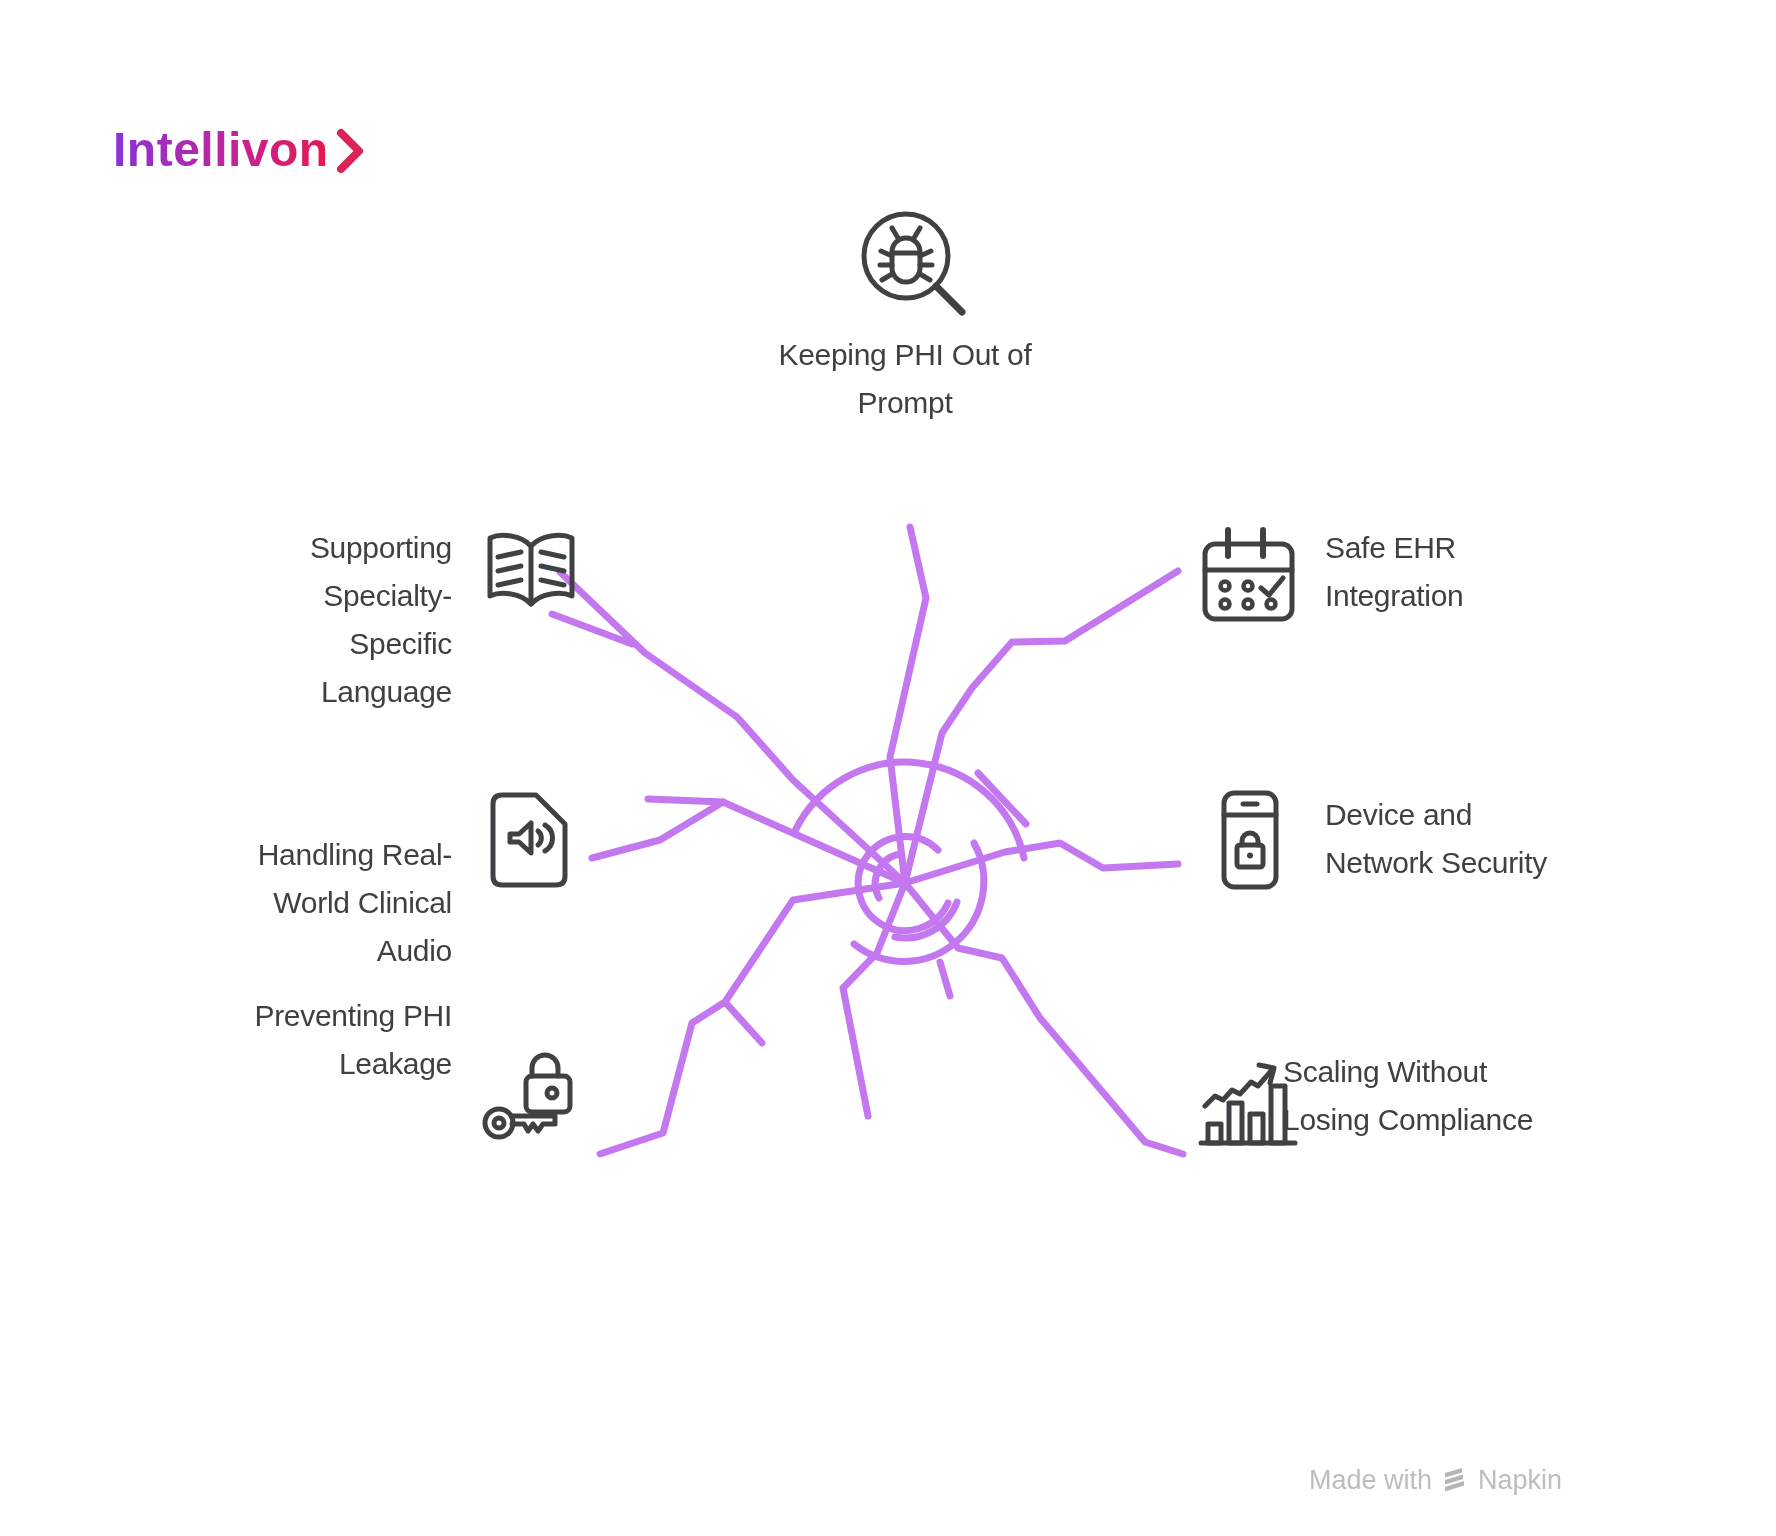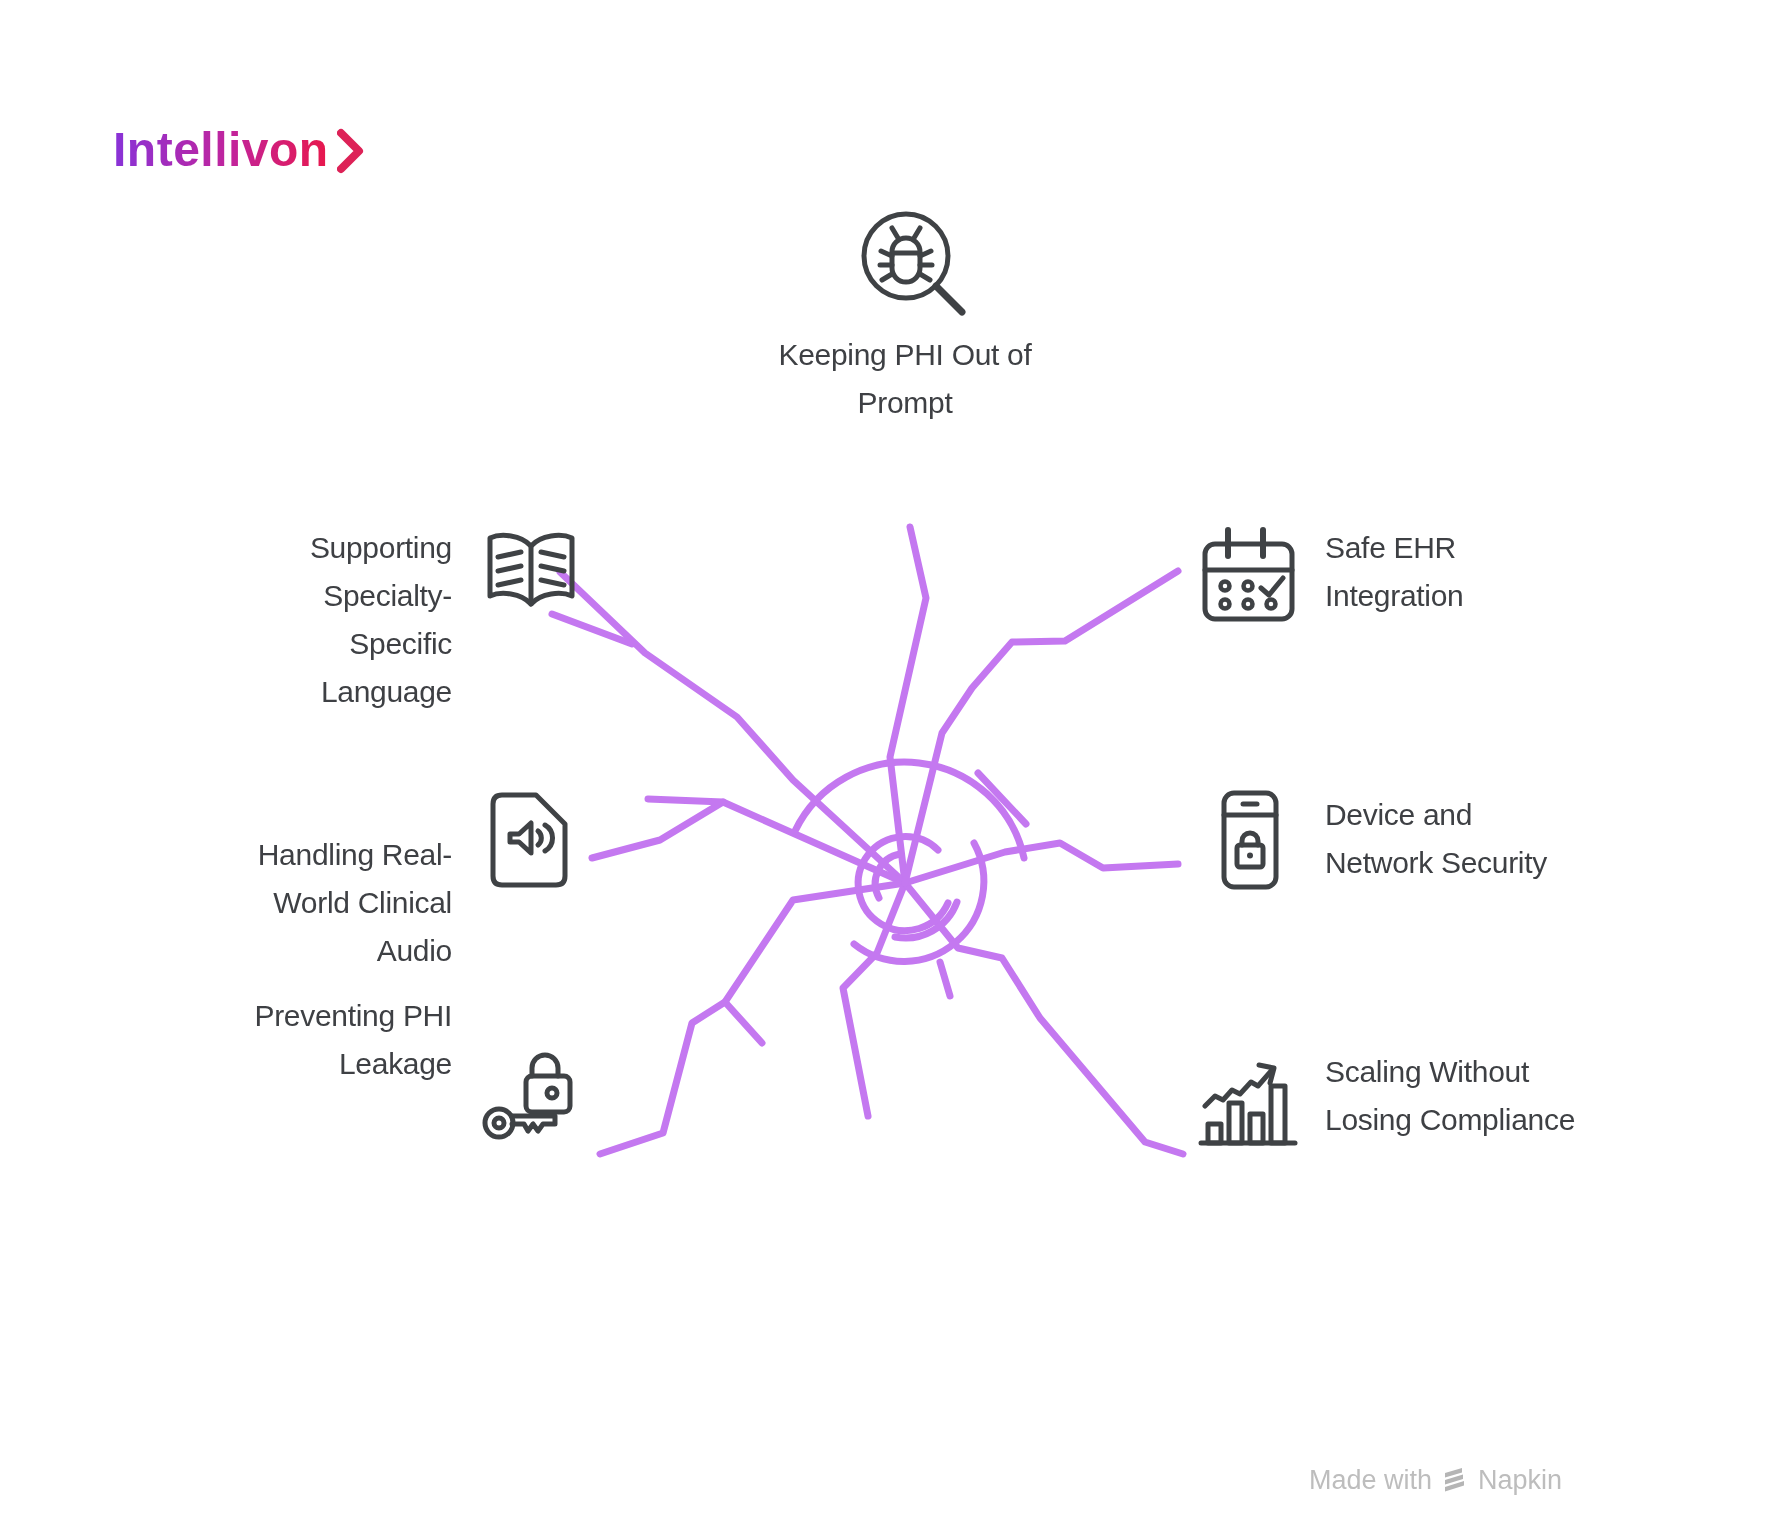--- a/index.html
+++ b/index.html
@@ -178,21 +178,21 @@
       <svg width="100" height="95" viewBox="0 0 100 95" fill="none" stroke="currentColor" stroke-width="5" stroke-linecap="round" stroke-linejoin="round">
         <path d="M3,91 H97"></path>
         <rect x="10" y="72" width="13" height="19"></rect>
         <rect x="31" y="51" width="13" height="40"></rect>
         <rect x="52" y="62" width="13" height="29"></rect>
         <rect x="73" y="34" width="14" height="57"></rect>
         <polyline points="7,54 17,44 25,48 34,38 42,42 53,30 60,34 74,18"></polyline>
         <polyline points="61,13 76,16 72,31"></polyline>
       </svg>
     </span>
-    <div class="label left" style="left:1325px;top:1048px;width:450px;">Scaling Without
+    <div class="label left" style="left:1283px;top:1048px;width:450px;">Scaling Without
 Losing Compliance</div>
   </div>
 
   <div class="footer">
     <span>Made with</span>
     <svg class="napkin-flag" width="26" height="28" viewBox="0 0 26 28" fill="currentColor">
       <path d="M3,6 L20,1 L20,5.5 L3,10.5 Z"></path>
       <path d="M3,13 L21,7.5 L21,12 L3,17.5 Z"></path>
       <path d="M3,20 L22,14 L22,18.5 L3,24.5 Z"></path>
     </svg>

